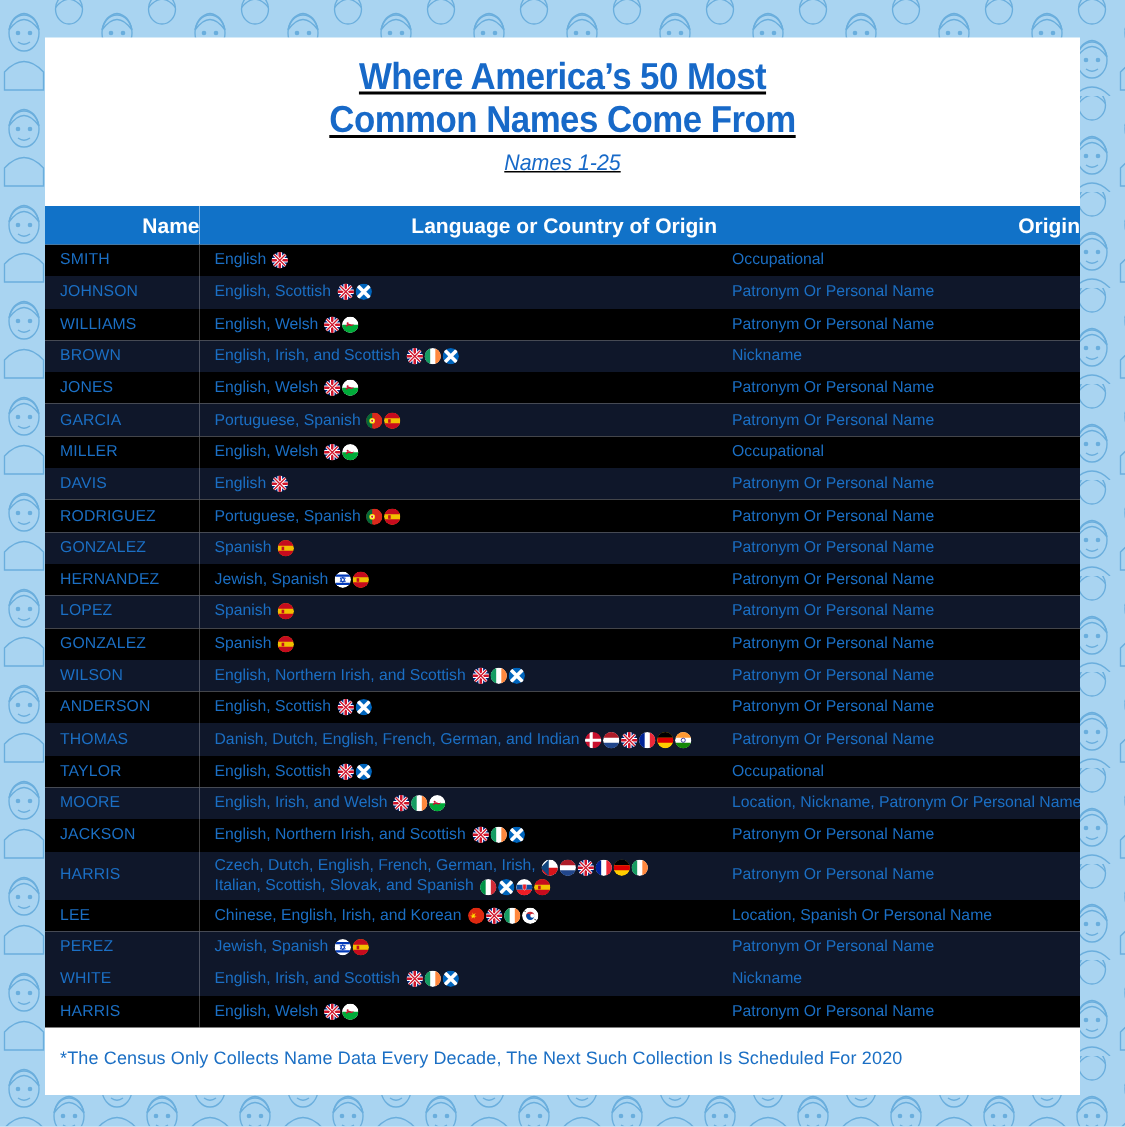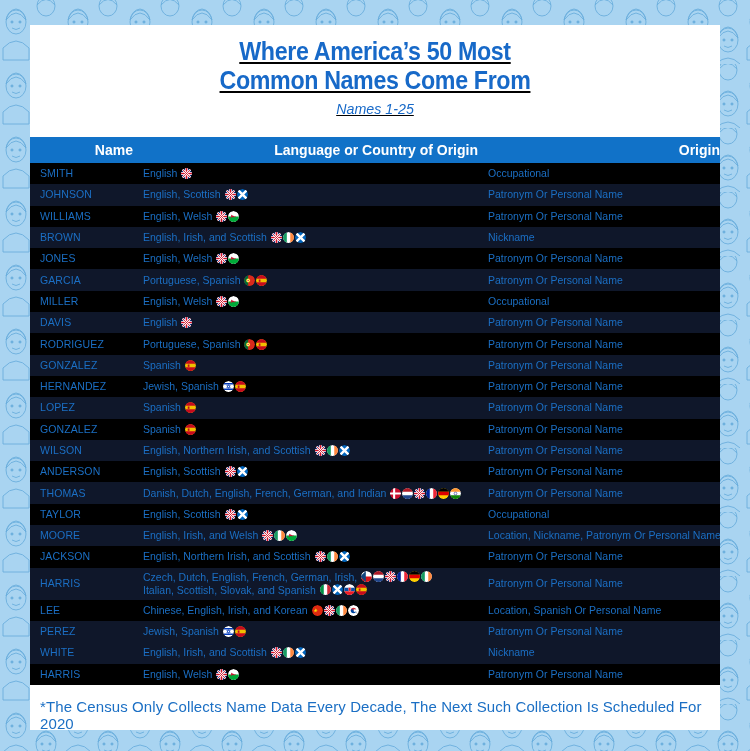--- a/index.html
+++ b/index.html
@@ -103,21 +103,21 @@
   td.cell-name { font-size: 10.5px; letter-spacing: 0.1px; }
   td.cell-lang .lang-wrap {
     display: flex;
     align-items: center;
     flex-wrap: nowrap;
   }
   td.cell-lang .lang-text { margin-right: 4px; }
   td.cell-lang.two-line .lang-wrap { display: block; }
   td.cell-lang.two-line .sub-line {
     display: flex;
-    align-items: flex-start;
+    align-items: flex-end;
     line-height: 13px;
   }
   td.cell-lang.two-line .sub-line .lang-text {
     display: inline-block;
     min-width: 142px;
   }
 
   
   .flags { display: inline-flex; align-items: center; gap: 1px; }
   .flag {
@@ -128,21 +128,21 @@
     overflow: hidden;
     flex: 0 0 auto;
     position: relative;
   }
   .flag svg { display: block; width: 11px; height: 11px; }
 
   
   #footnote {
     margin-top: 13px;
     padding-left: 10px;
-    font-size: 15px;
+    font-size: 12px;
     color: #1b6fc4;
     letter-spacing: 0.1px;
   }
 </style>
 </head>
 <body>
 
 <div id="bg-pattern">
   <svg class="faces" viewBox="0 0 750 751" preserveAspectRatio="none">
     <defs>

